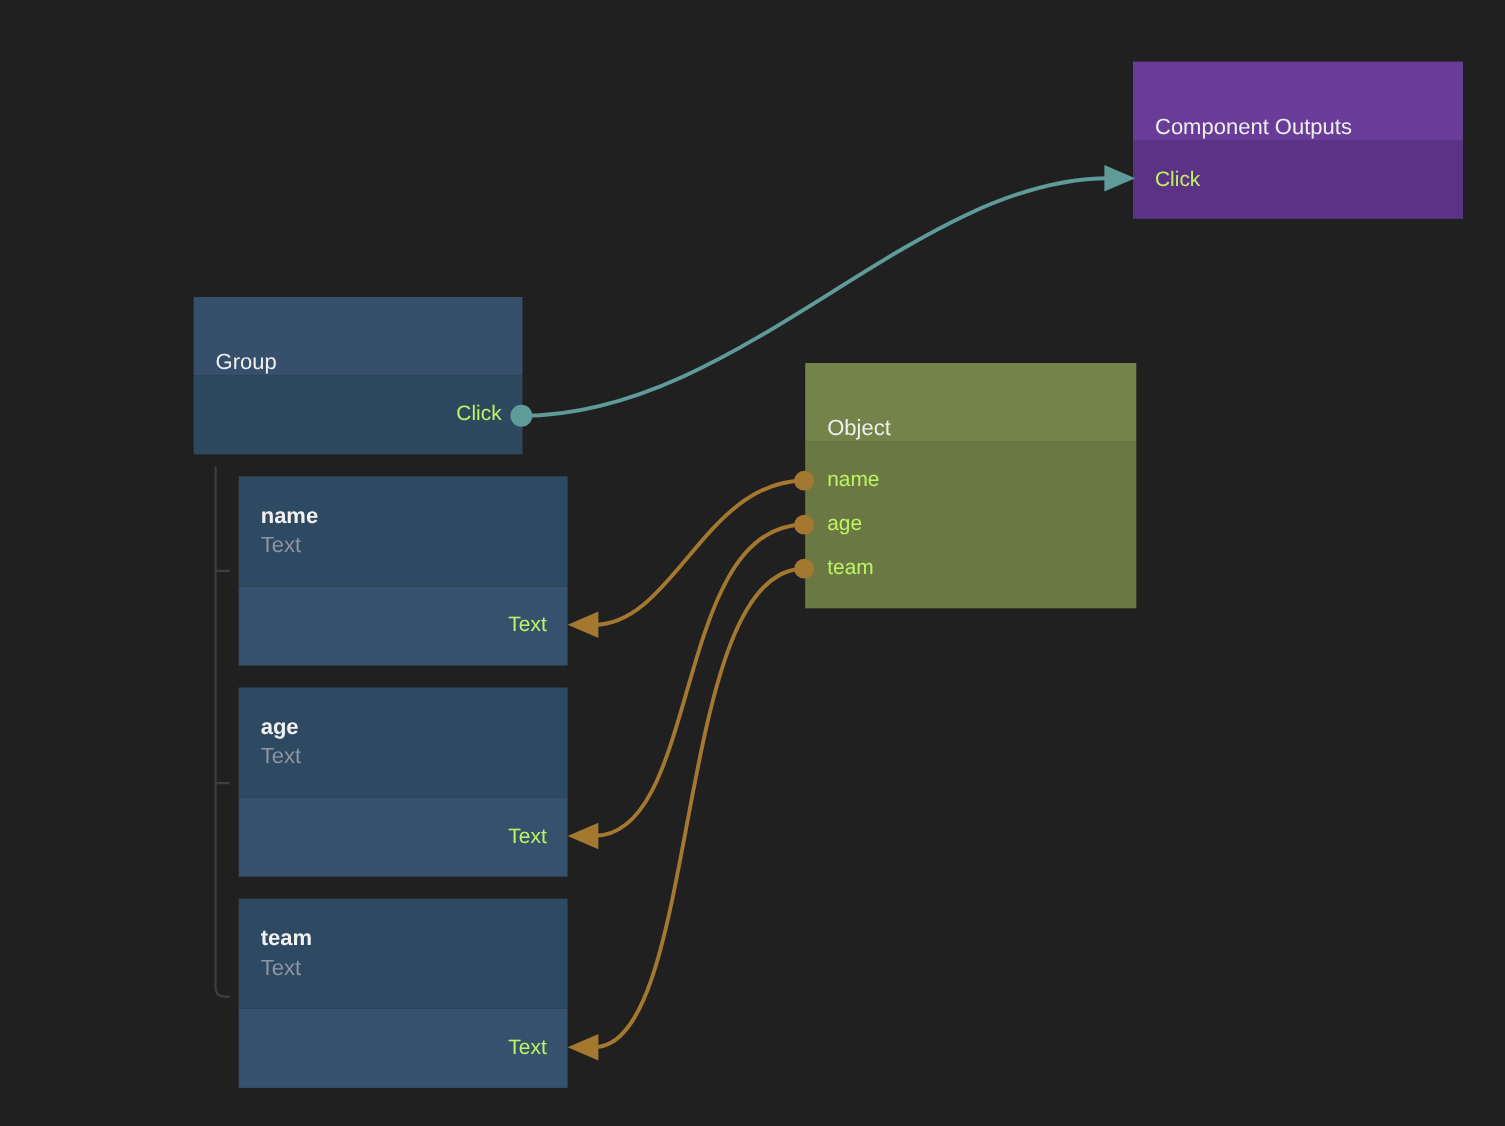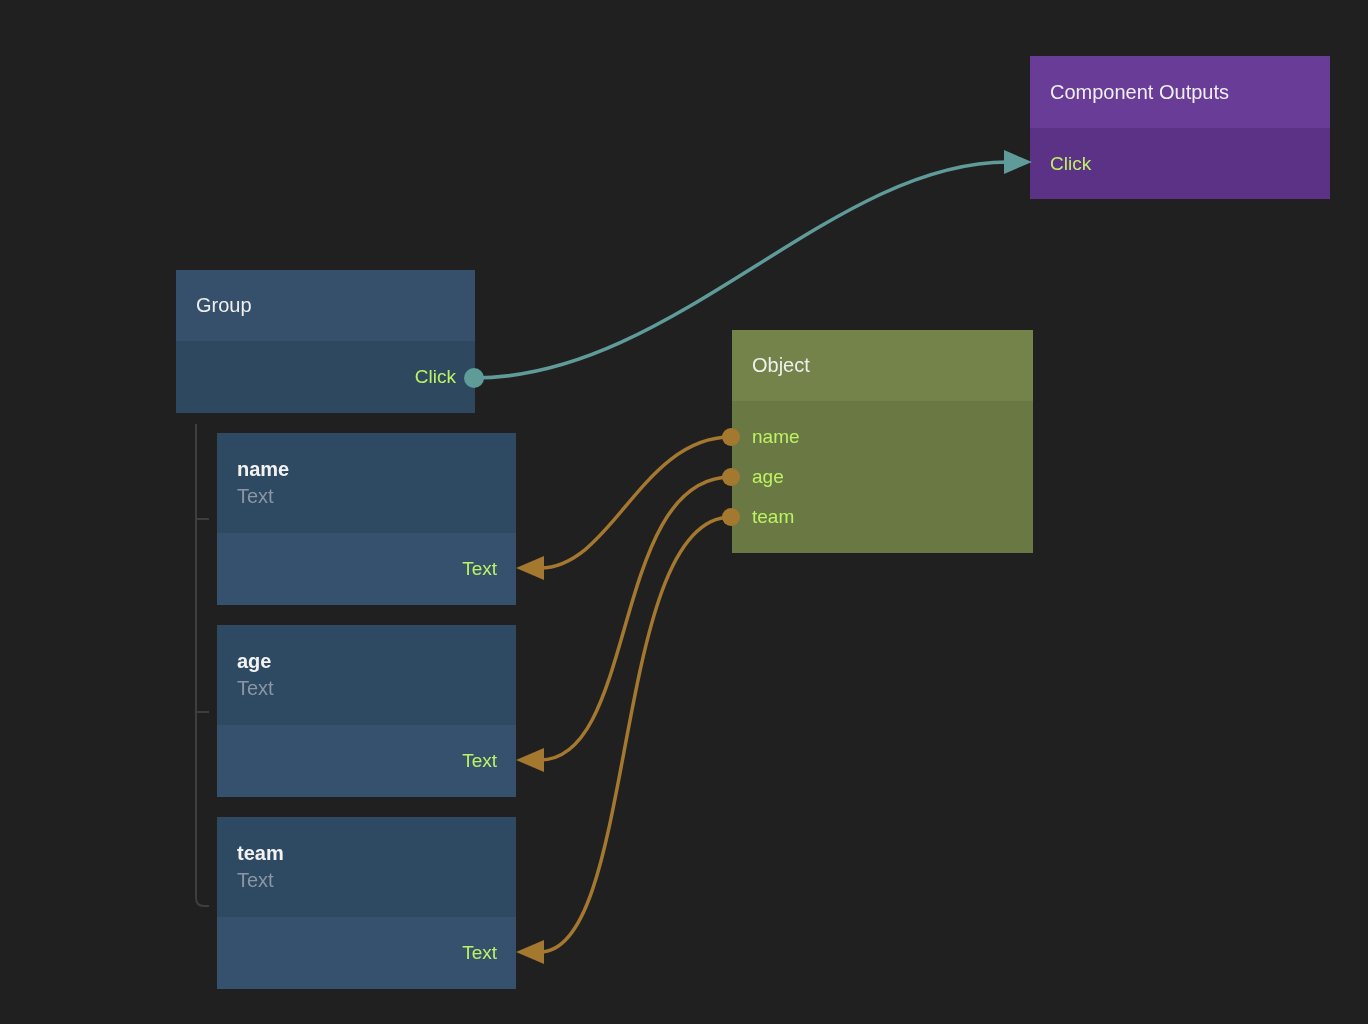--- a/index.html
+++ b/index.html
@@ -6,21 +6,21 @@
   body{
     width:1368px;height:1024px;
     background:#202021;
     font-family:"Liberation Sans", sans-serif;
     overflow:hidden;
     position:relative;
   }
   .canvas{position:absolute;inset:0;width:1368px;height:1024px;}
 
   .node{position:absolute;box-sizing:border-box;}
-  .node-header{display:flex;align-items:center;padding:0 20px;box-sizing:border-box;}
+  .node-header{display:flex;align-items:flex-end;padding:0 20px;box-sizing:border-box;}
   .node-title{font-size:20px;color:#efefef;white-space:nowrap;}
   .node-row{display:flex;align-items:center;box-sizing:border-box;}
   .row-label{font-size:19px;color:#bef264;white-space:nowrap;}
 
   
   .group-node{left:176px;top:270px;width:299px;height:143px;}
   .group-node .node-header{height:71px;background:#36506C;}
   .group-node .node-body{height:72px;background:#2E4860;display:flex;align-items:center;justify-content:flex-end;padding-right:19px;box-sizing:border-box;}
 
   

